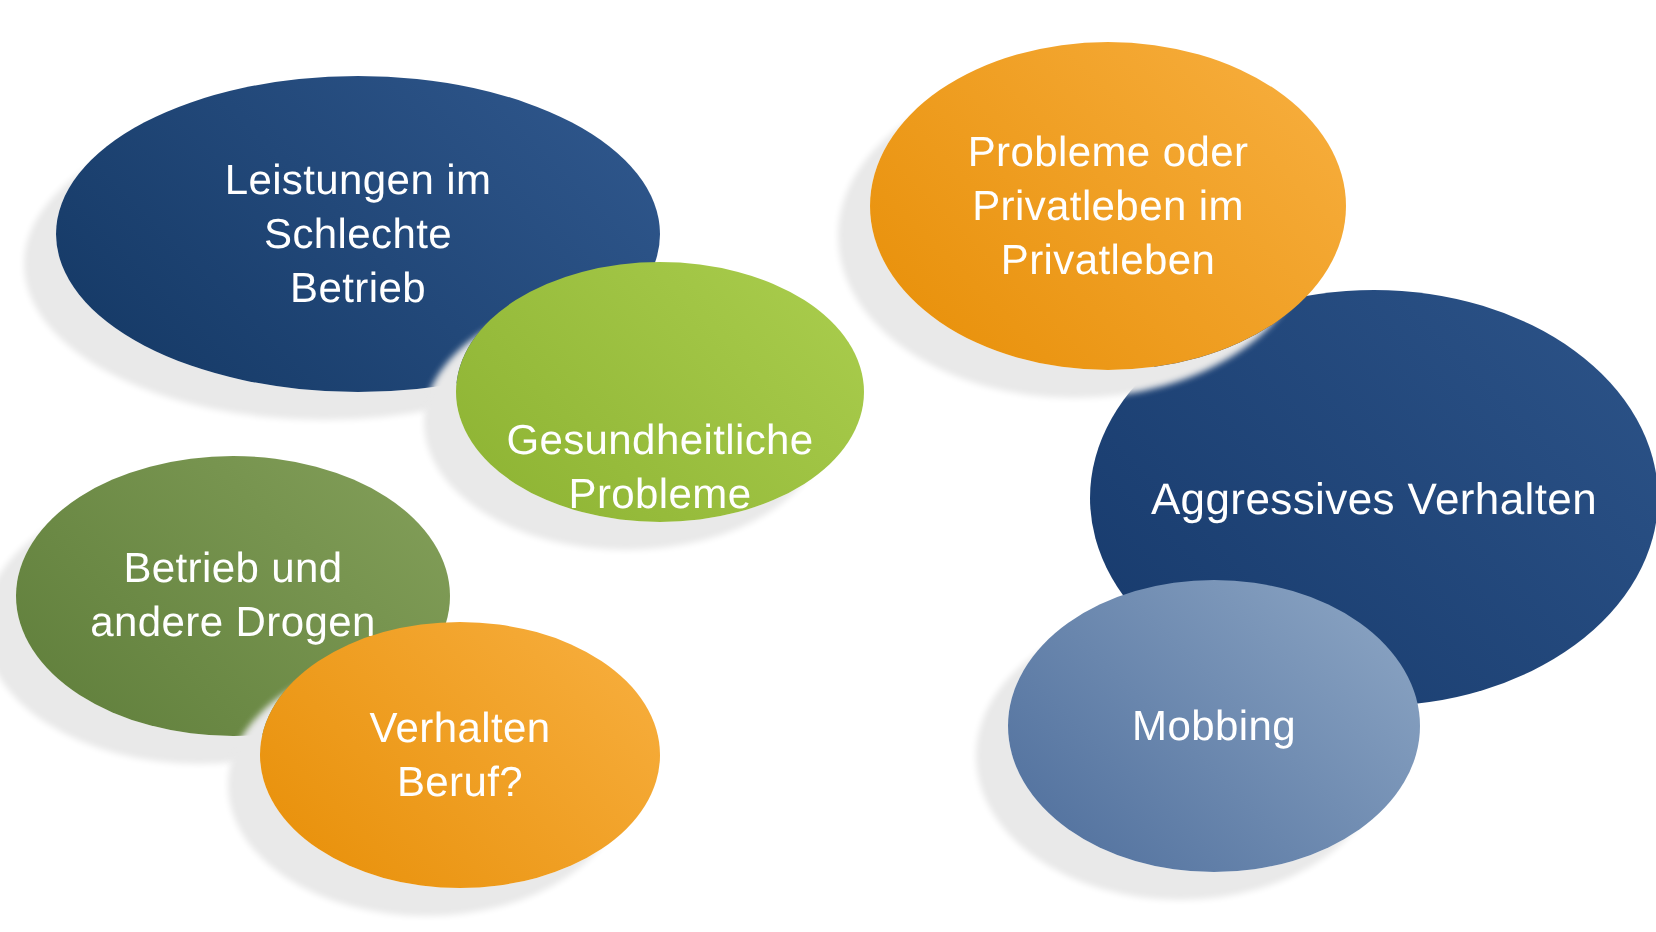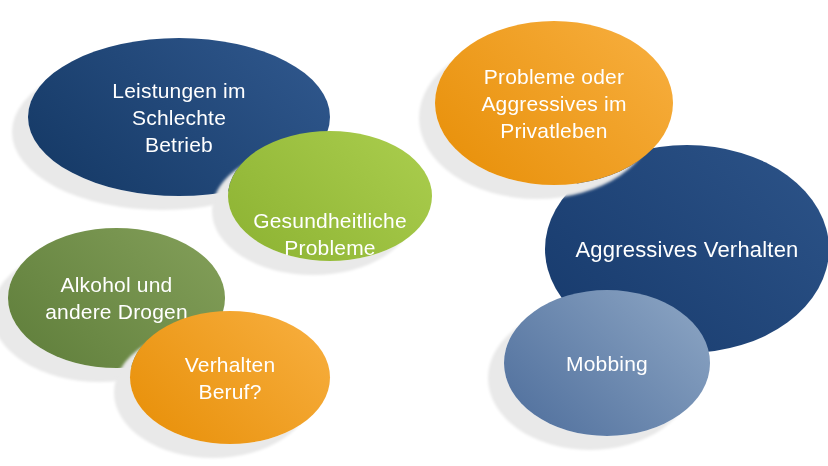--- a/index.html
+++ b/index.html
@@ -49,32 +49,32 @@
     <span class="line">Schlechte</span>
     <span class="line">Betrieb</span>
   </div>
 
   <div class="bubble b-gesundheit" style="background-image: linear-gradient(45deg, rgb(140, 178, 50), rgb(171, 206, 78)); color: rgb(255, 255, 255); box-shadow: rgb(233, 233, 233) -17px 15px 3px -1px;">
     <span class="line">Gesundheitliche</span>
     <span class="line">Probleme</span>
   </div>
 
   <div class="bubble b-alkohol" style="background-image: linear-gradient(45deg, rgb(94, 125, 58), rgb(132, 160, 90)); color: rgb(255, 255, 255); box-shadow: rgb(233, 233, 233) -17px 15px 3px -1px;">
-    <span class="line">Alkohol und</span>
+    <span class="line">Betrieb und</span>
     <span class="line">andere Drogen</span>
   </div>
 
   <div class="bubble b-falscher" style="background-image: linear-gradient(45deg, rgb(231, 142, 6), rgb(248, 176, 65)); color: rgb(255, 255, 255); box-shadow: rgb(233, 233, 233) -17px 15px 3px -1px;">
     <span class="line">Verhalten</span>
     <span class="line">Beruf?</span>
   </div>
 
   <div class="bubble b-probleme" style="background-image: linear-gradient(45deg, rgb(231, 142, 6), rgb(248, 176, 65)); color: rgb(255, 255, 255); box-shadow: rgb(233, 233, 233) -17px 15px 3px -1px;">
     <span class="line">Probleme oder</span>
-    <span class="line">Aggressives im</span>
+    <span class="line">Privatleben im</span>
     <span class="line">Privatleben</span>
   </div>
 
   <div class="bubble b-aggressives" style="background-image: linear-gradient(45deg, rgb(22, 57, 107), rgb(45, 84, 137)); color: rgb(255, 255, 255);">
     <span class="line">Aggressives Verhalten</span>
   </div>
 
   <div class="bubble b-mobbing" style="background-image: linear-gradient(45deg, rgb(77, 109, 155), rgb(142, 167, 197)); color: rgb(255, 255, 255); box-shadow: rgb(233, 233, 233) -17px 15px 3px -1px;">
     <span class="line">Mobbing</span>
   </div>

